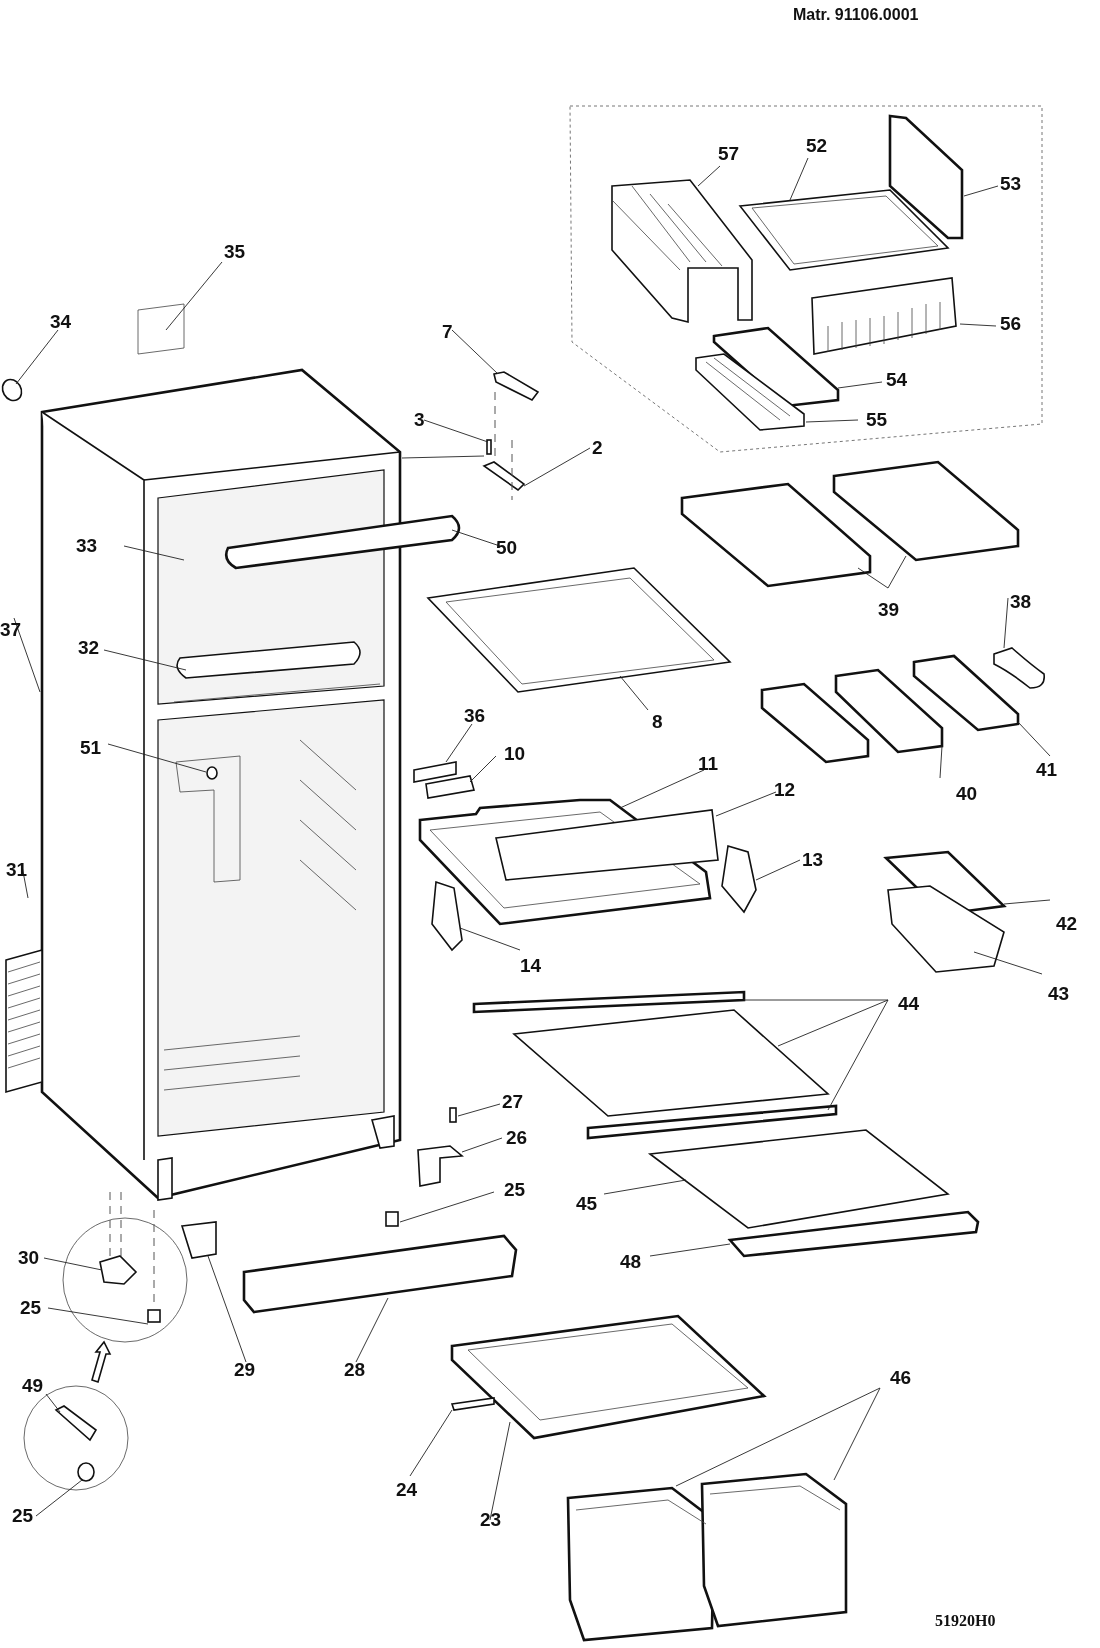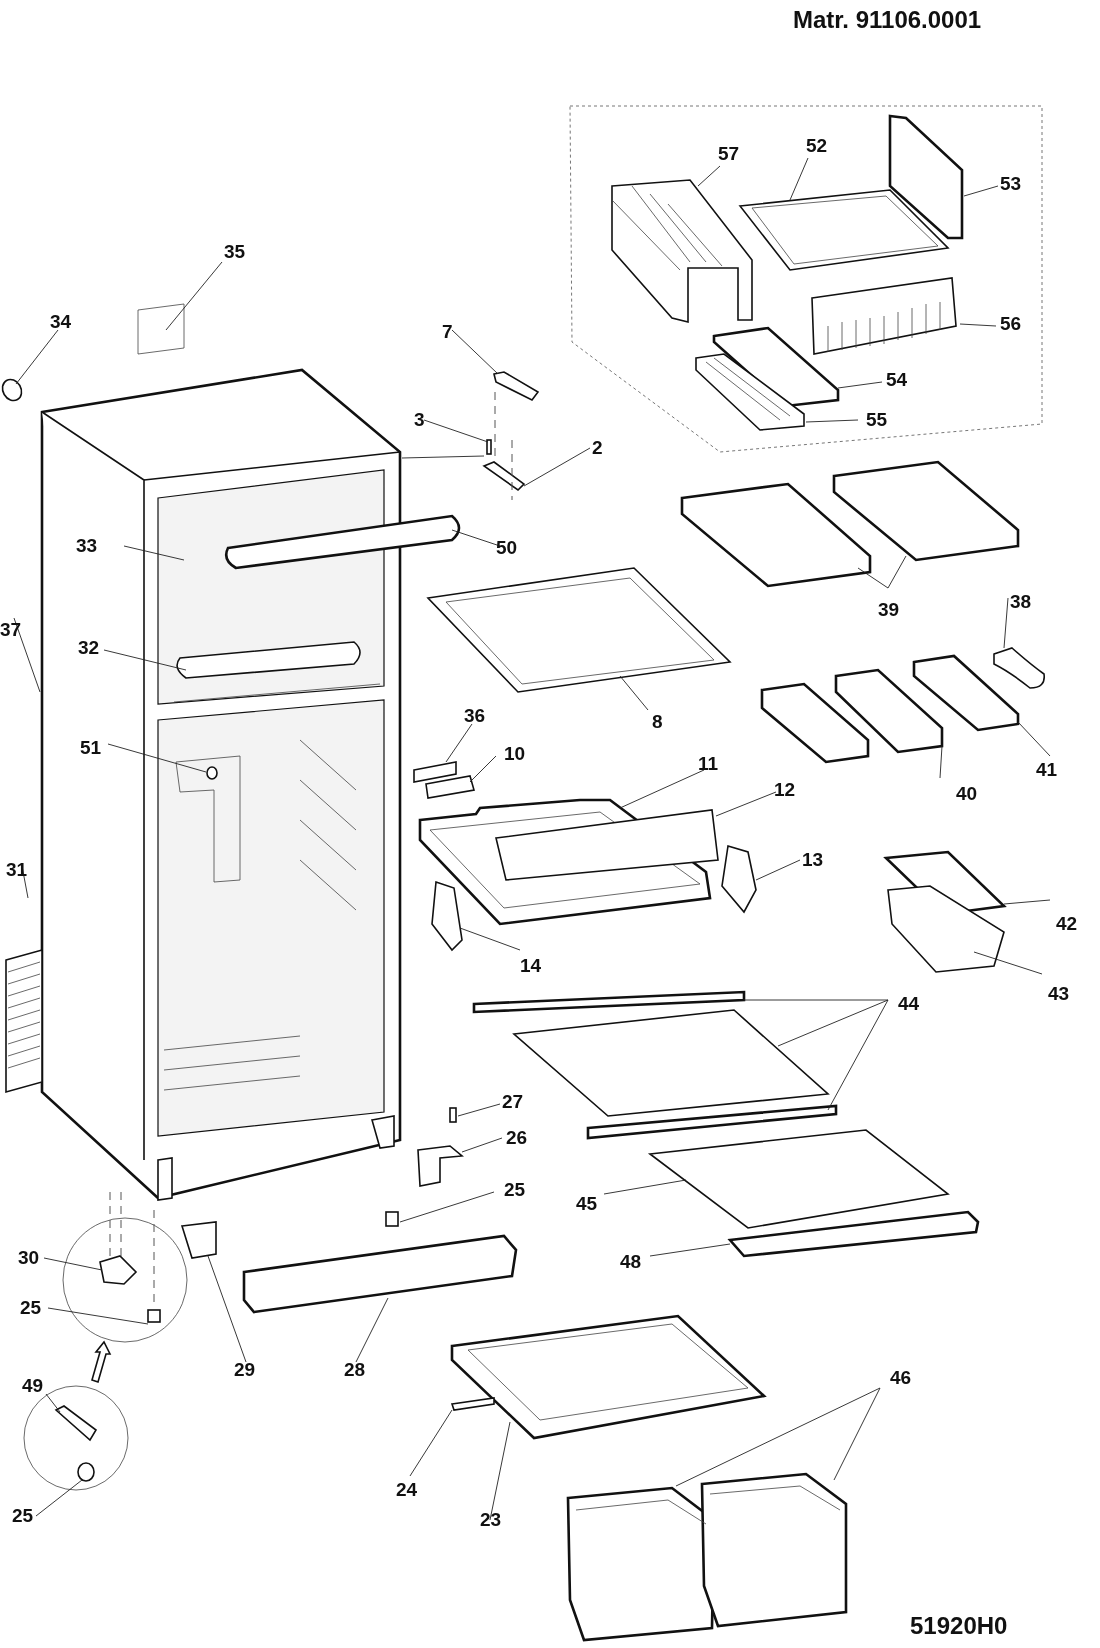--- a/index.html
+++ b/index.html
@@ -1,32 +1,32 @@
 <!DOCTYPE html>
 <html><head>
 <meta charset="utf-8">
 <style>
   html,body{margin:0;padding:0;background:#fff;}
   body{width:1100px;height:1648px;position:relative;overflow:hidden;font-family:"Liberation Sans",sans-serif;}
   #dia{position:absolute;left:0;top:0;width:1100px;height:1648px;}
-  .hdr{position:absolute;font-weight:bold;font-size:24px;color:#111;font-family:"Liberation Sans",sans-serif;text-align:center;}
+  .hdr{position:absolute;font-weight:bold;font-size:16px;color:#111;font-family:"Liberation Sans",sans-serif;text-align:center;}
   .lbl{font-family:"Liberation Sans",sans-serif;font-weight:bold;font-size:19px;fill:#111;}
   .ln{stroke:#222;stroke-width:0.9;fill:none;}
   .p{stroke:#111;stroke-width:1.6;fill:#fff;}
   .pt{stroke:#111;stroke-width:2.6;fill:#fff;}
   .g{fill:#e6e6e6;stroke:#111;stroke-width:1.2;}
   .thin{stroke:#444;stroke-width:0.8;fill:none;}
   .dash{stroke:#555;stroke-width:1;fill:none;stroke-dasharray:8 6;}
   .dot{stroke:#777;stroke-width:1;fill:none;stroke-dasharray:3 3;}
 </style>
 </head>
 <body>
 
 <div class="hdr" style="left:793px;top:6px;">Matr. 91106.0001</div>
-<div class="hdr" style="left:910px;top:1612px;">51920H0</div>
+<div class="hdr" style="left:935px;top:1612px;font-family:Liberation Serif, serif;">51920H0</div>
 
 <svg id="dia" viewBox="0 0 1100 1648" xmlns="http://www.w3.org/2000/svg">
 
   <path class="dot" d="M570 106 L1042 106 L1042 424 L720 452 L596 360 L572 342 Z"></path>
 
   <g>
     <path class="p" d="M612 186 L690 180 L752 260 L752 320 L738 320 L738 268 L688 268 L688 322 L672 318 L612 250 Z"></path>
     <path class="thin" d="M632 186 L690 262 M650 194 L706 262 M668 204 L722 266 M612 200 L680 270"></path>
   </g>
 

